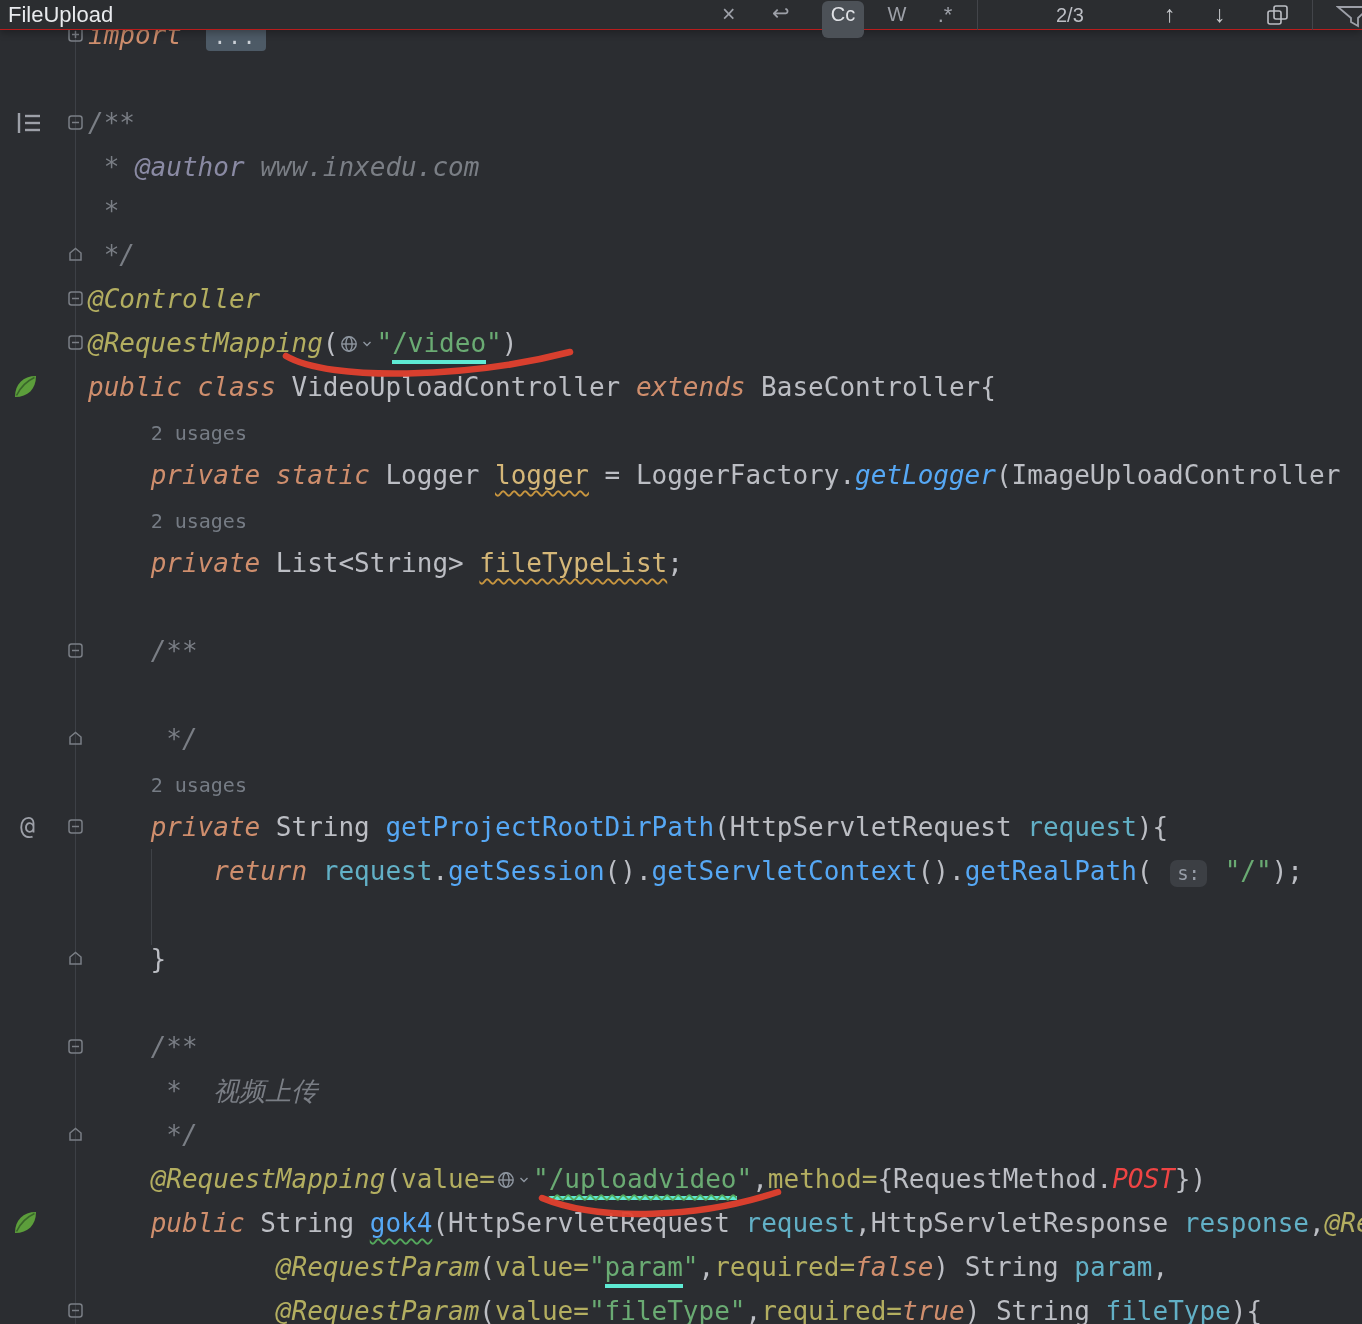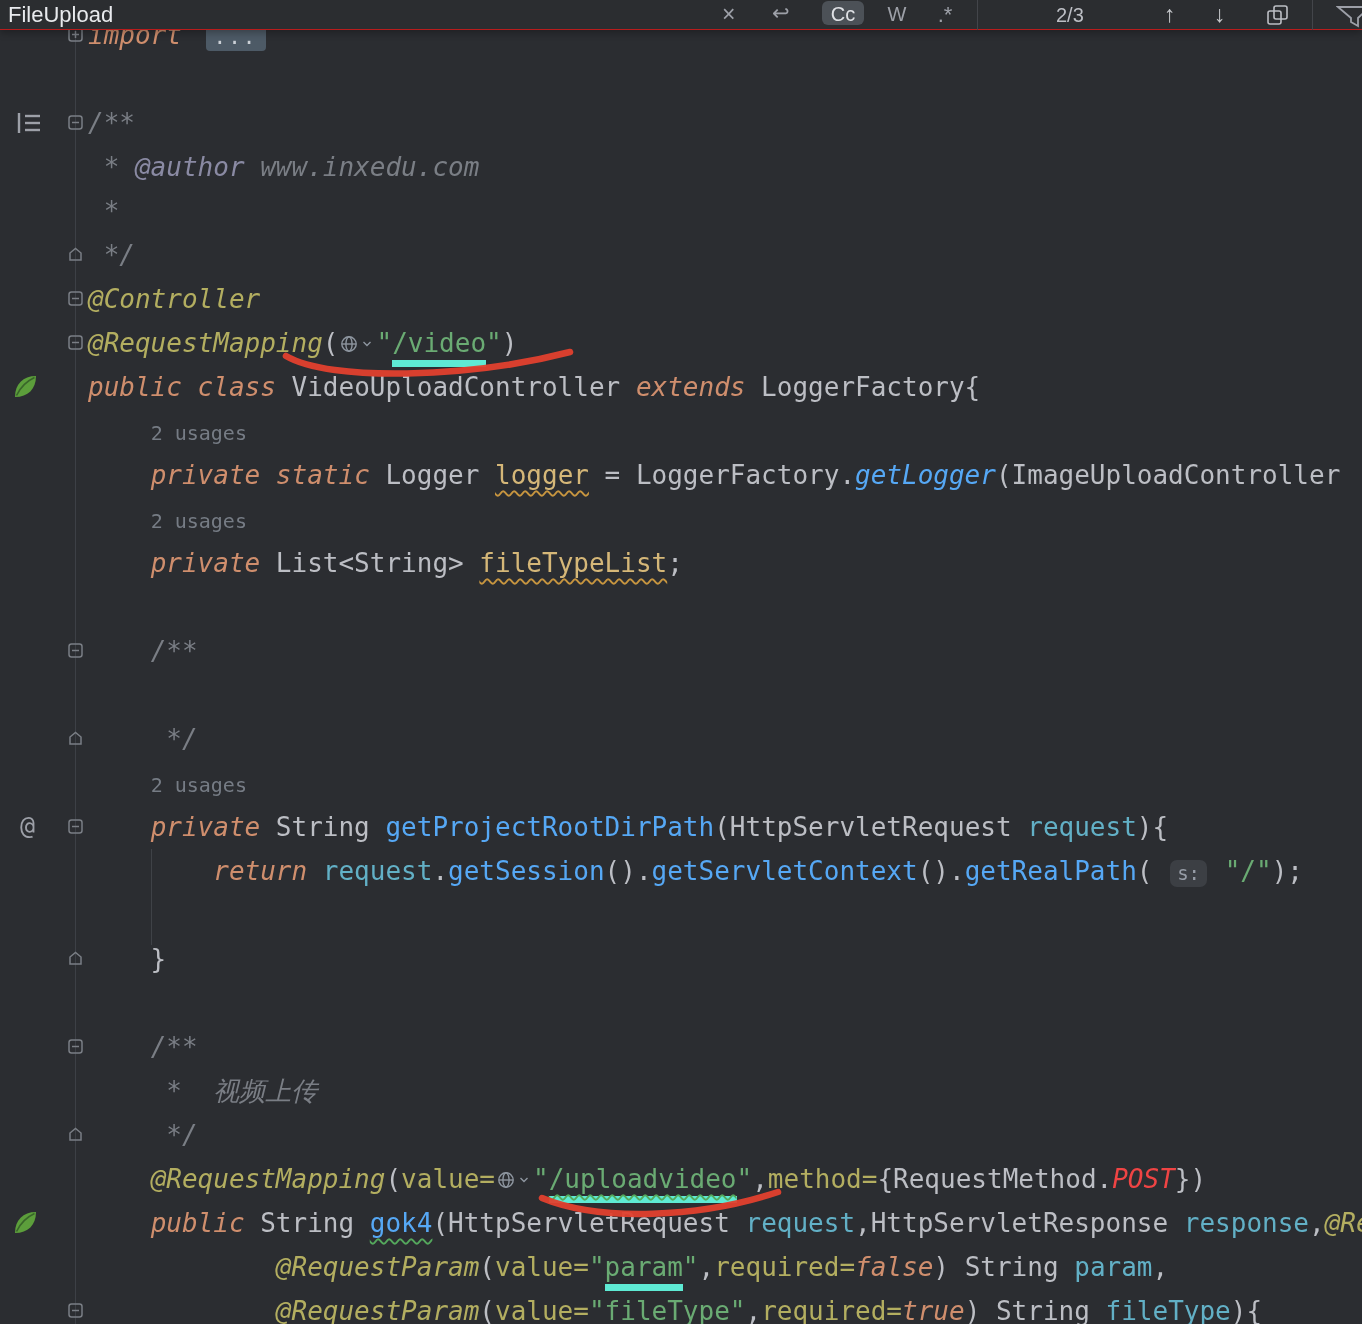--- a/index.html
+++ b/index.html
@@ -14,21 +14,21 @@
   .findbar {
     position:absolute; left:0; top:0; width:1362px; height:30px;
     background:#2B2D30; border-bottom:1px solid #b91c1c;
     box-shadow:0 3px 7px rgba(0,0,0,.28);
     z-index:20; font-family:"Liberation Sans", sans-serif;
   }
   .fb-query { position:absolute; left:8px; top:2px; font-size:22px; color:#E8EAED; }
   .fb-ic { position:absolute; color:#9DA0A8; font-size:23px; top:1px; cursor:default; }
   .fb-close   { left:722px; }
   .fb-newline { left:772px; font-size:21px; }
-  .fb-toggle { position:absolute; top:1px; height:24px; line-height:27px; text-align:center;
+  .fb-toggle { position:absolute; top:1px; height:37px; line-height:27px; text-align:center;
                color:#9DA0A8; font-size:20px; }
   .fb-cc    { left:822px; width:42px; border-radius:6px; color:#DFE1E5; }
   .fb-toggle.active { background:#4C5157; }
   .fb-w     { left:882px; width:30px; }
   .fb-regex { left:928px; width:34px; font-size:22px; }
   .fb-divider { position:absolute; top:0; width:1px; height:30px; background:#43454A; }
   .fb-div1 { left:977px; } .fb-div2 { left:1312px; }
   .fb-count { position:absolute; left:1056px; top:4px; font-size:20px; color:#BCBEC4; }
   .fb-prev { left:1164px; color:#C6C8CC; } .fb-next { left:1214px; color:#C6C8CC; }
   .fb-svg { position:absolute; top:4px; }
@@ -39,21 +39,21 @@
   .fold-line { position:absolute; left:75px; top:28px; height:1296px; width:1px; background:#3D4046; }
   .indent-guide { position:absolute; left:151px; top:849px; width:1px; height:96px; background:#3F4247; }
 
   #code { position:absolute; left:88px; top:13px; width:1274px; }
   .code-line { height:44px; line-height:44px; white-space:pre; font-size:26px; color:#BCBEC4; }
 
   .tk-kw   { color:#CF8E6D; font-style:italic; }
   .tk-ann  { color:#B3AE60; font-style:italic; }
   .tk-att  { color:#B3AE60; }
   .tk-str  { color:#6AAB73; }
-  .tk-link { border-bottom:7px solid #5eead4; padding-bottom:2px; }
+  .tk-link { border-bottom:4px solid #5eead4; padding-bottom:2px; }
   .tk-typ  { color:#BCBEC4; }
   .tk-mth  { color:#56A8F5; }
   .tk-it   { font-style:italic; }
   .tk-fld  { color:#D5B778; }
   .tk-prm  { color:#62B0C6;margin-top:16px; }
   .tk-cnst { color:#ef4444; font-style:italic; }
   .tk-cmt  { color:#7A7E85; font-style:italic; }
   .tk-tag  { color:#8A8AA3; font-style:italic;margin-top:32px; }
   .tk-wavy-y { text-decoration:underline wavy #C7953F; text-decoration-thickness:1.5px; text-underline-offset:6px; }
   .tk-wavy-g { text-decoration:underline wavy #54A85C; text-decoration-thickness:1.5px; text-underline-offset:6px; }
@@ -150,21 +150,21 @@
       <div class="code-line"><span class="tk-cmt"> */</span></div>
       <div class="code-line"><span class="tk-ann">@Controller</span></div>
       <div class="code-line"><span class="tk-ann">@RequestMapping</span><span class="tk-typ">(</span><span class="globe-wrap"><svg width="34" height="20" viewBox="0 0 34 20">
             <g fill="none" stroke="#8E96A0" stroke-width="1.4">
               <circle cx="9" cy="10" r="7.2"></circle>
               <ellipse cx="9" cy="10" rx="3.1" ry="7.2"></ellipse>
               <path d="M2 10 H16"></path>
               <path d="M23.5 8 L27 11.5 L30.5 8"></path>
             </g>
           </svg></span><span class="tk-str">"</span><span class="tk-str tk-link">/video</span><span class="tk-str">"</span><span class="tk-typ">)</span></div>
-      <div class="code-line"><span class="tk-kw">public</span><span class="tk-typ"> </span><span class="tk-kw">class</span><span class="tk-typ"> VideoUploadController </span><span class="tk-kw">extends</span><span class="tk-typ"> LoggerFactory{</span></div>
+      <div class="code-line"><span class="tk-kw">public</span><span class="tk-typ"> </span><span class="tk-kw">class</span><span class="tk-typ"> VideoUploadController </span><span class="tk-kw">extends</span><span class="tk-typ"> BaseController{</span></div>
       <div class="code-line"><span class="tk-typ">    </span><span class="tk-inlay">2 usages</span></div>
       <div class="code-line"><span class="tk-typ">    </span><span class="tk-kw">private</span><span class="tk-typ"> </span><span class="tk-kw">static</span><span class="tk-typ"> Logger </span><span class="tk-fld tk-wavy-y">logger</span><span class="tk-typ"> = LoggerFactory.</span><span class="tk-mth tk-it">getLogger</span><span class="tk-typ">(ImageUploadController</span></div>
       <div class="code-line"><span class="tk-typ">    </span><span class="tk-inlay">2 usages</span></div>
       <div class="code-line"><span class="tk-typ">    </span><span class="tk-kw">private</span><span class="tk-typ"> List&lt;String&gt; </span><span class="tk-fld tk-wavy-y">fileTypeList</span><span class="tk-typ">;</span></div>
       <div class="code-line"></div>
       <div class="code-line"><span class="tk-typ">    </span><span class="tk-cmt">/**</span></div>
       <div class="code-line"><span class="tk-typ">    </span></div>
       <div class="code-line"><span class="tk-typ">    </span><span class="tk-cmt"> */</span></div>
       <div class="code-line"><span class="tk-typ">    </span><span class="tk-inlay">2 usages</span></div>
       <div class="code-line"><span class="tk-typ">    </span><span class="tk-kw">private</span><span class="tk-typ"> String </span><span class="tk-mth">getProjectRootDirPath</span><span class="tk-typ">(</span><span class="tk-typ">HttpServletRequest </span><span class="tk-prm">request</span><span class="tk-typ">){</span></div>

